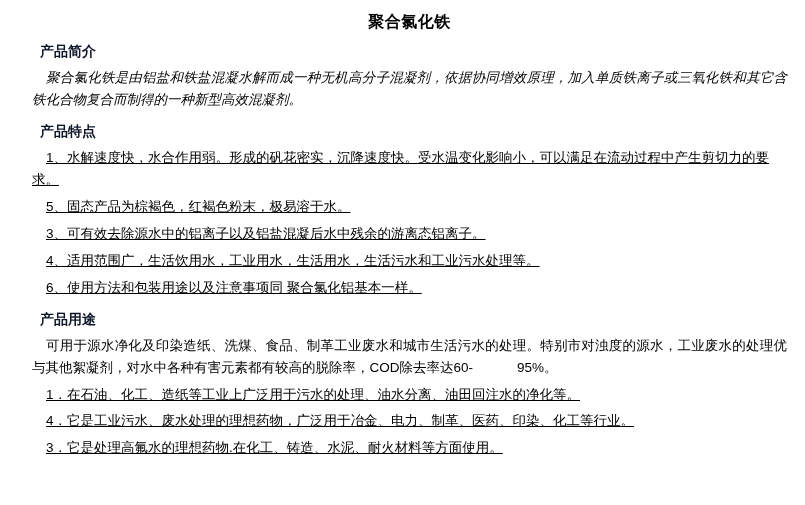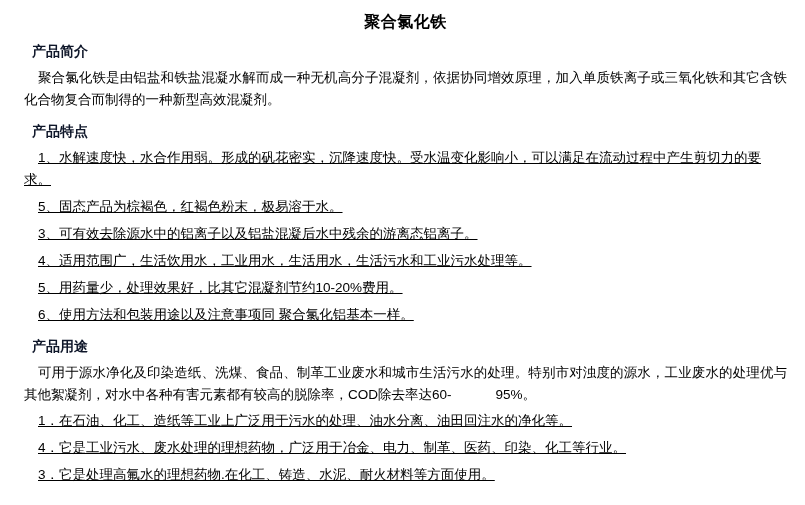--- a/index.html
+++ b/index.html
@@ -11,21 +11,21 @@
     height: 505px;
     background: #ffffff;
     font-family: "Liberation Sans", sans-serif;
     color: #000000;
     overflow: hidden;
   }
   .page {
     width: 805px;
     height: 505px;
     box-sizing: border-box;
-    padding: 6px 18px 0 24px;
+    padding: 6px 18px 0 32px;
     position: relative;
   }
   .doc-title {
     text-align: center;
     font-size: 16px;
     font-weight: bold;
     color: #000000;
     margin: 6px 0 10px 0;
     letter-spacing: 0.5px;
   }
@@ -37,20 +37,21 @@
   }
   .section-heading.spaced {
     margin-top: 12px;
   }
   .para {
     font-size: 13.5px;
     line-height: 1.62;
     margin: 0 0 12px 0;
     text-align: justify;
     color: #000000;
+    font-style: italic;
   }
   .para.indent {
     text-indent: 14px;
   }
   .list-item {
     font-size: 13.5px;
     line-height: 1.62;
     margin: 0 0 6px 0;
     text-indent: 14px;
     color: #000000;
@@ -85,21 +86,20 @@
     <div class="section-heading">产品简介</div>
     <p class="para indent">聚合氯化铁是由铝盐和铁盐混凝水解而成一种无机高分子混凝剂，依据协同增效原理，加入单质铁离子或三氧化铁和其它含铁化合物复合而制得的一种新型高效混凝剂。</p>
   </div>
 
   <div class="block">
     <div class="section-heading spaced">产品特点</div>
     <p class="list-item">1、水解速度快，水合作用弱。形成的矾花密实，沉降速度快。受水温变化影响小，可以满足在流动过程中产生剪切力的要求。</p>
     <p class="list-item tight">5、固态产品为棕褐色，红褐色粉末，极易溶于水。</p>
     <p class="list-item tight">3、可有效去除源水中的铝离子以及铝盐混凝后水中残余的游离态铝离子。</p>
     <p class="list-item tight">4、适用范围广，生活饮用水，工业用水，生活用水，生活污水和工业污水处理等。</p>
-    <p class="list-item tight">5、用药量少，处理效果好，比其它混凝剂节约10-20%费用。</p>
     <p class="list-item tight">6、使用方法和包装用途以及注意事项同 聚合氯化铝基本一样。</p>
   </div>
 
   <div class="block">
     <div class="section-heading spaced">产品用途</div>
     <p class="usage-para"><span>可用于源水净化及印染造纸、洗煤、食品、制革工业废水和城市生活污水的处理。特别市对浊度的源水，工业废水的处理优与其他絮凝剂，对水中各种有害元素都有较高的脱除率，COD除去率达60-</span><span class="gap"></span><span>95%。</span></p>
     <p class="list-item tight">1．在石油、化工、造纸等工业上广泛用于污水的处理、油水分离、油田回注水的净化等。</p>
     <p class="list-item tight">4．它是工业污水、废水处理的理想药物，广泛用于冶金、电力、制革、医药、印染、化工等行业。</p>
     <p class="list-item tight">3．它是处理高氟水的理想药物.在化工、铸造、水泥、耐火材料等方面使用。</p>
   </div>

